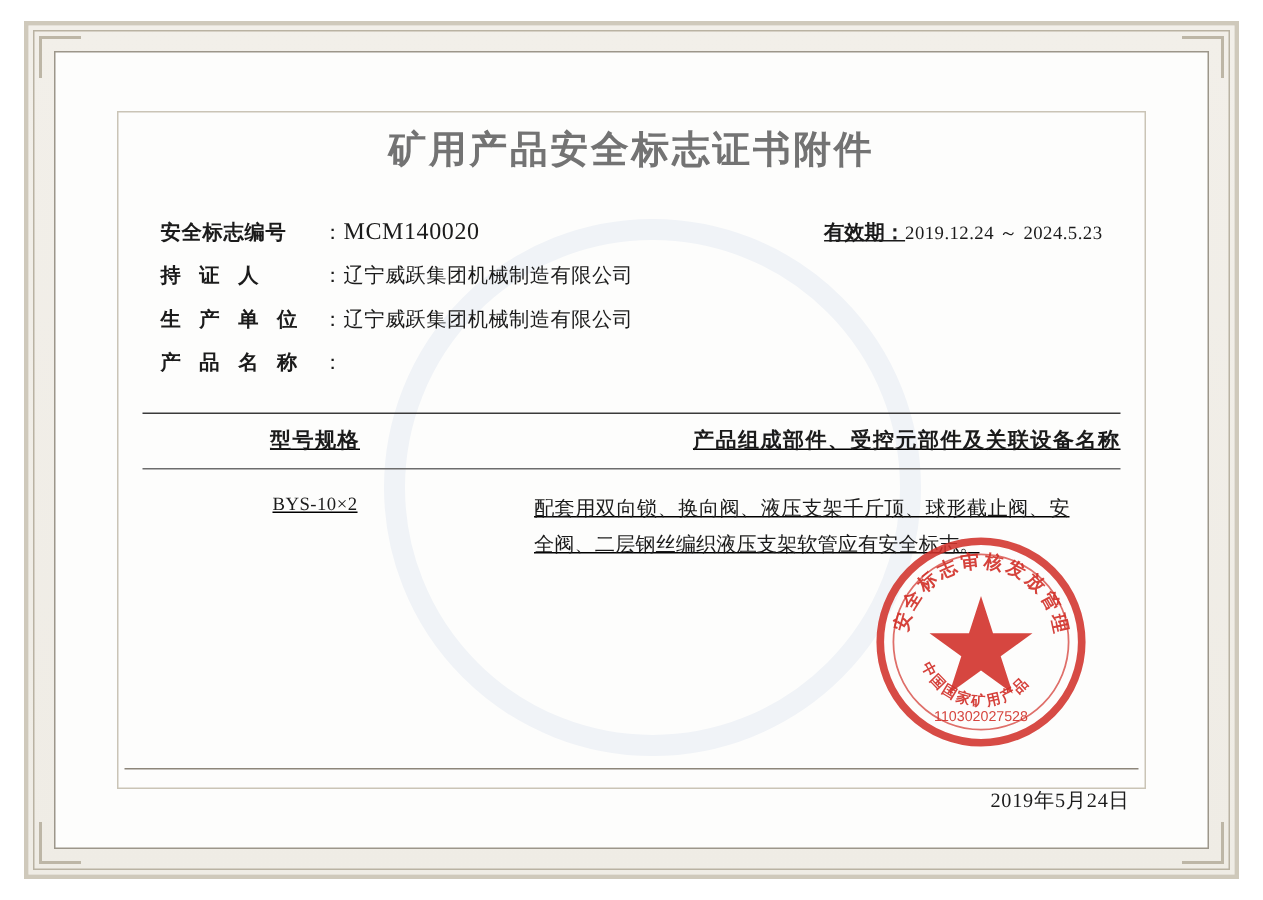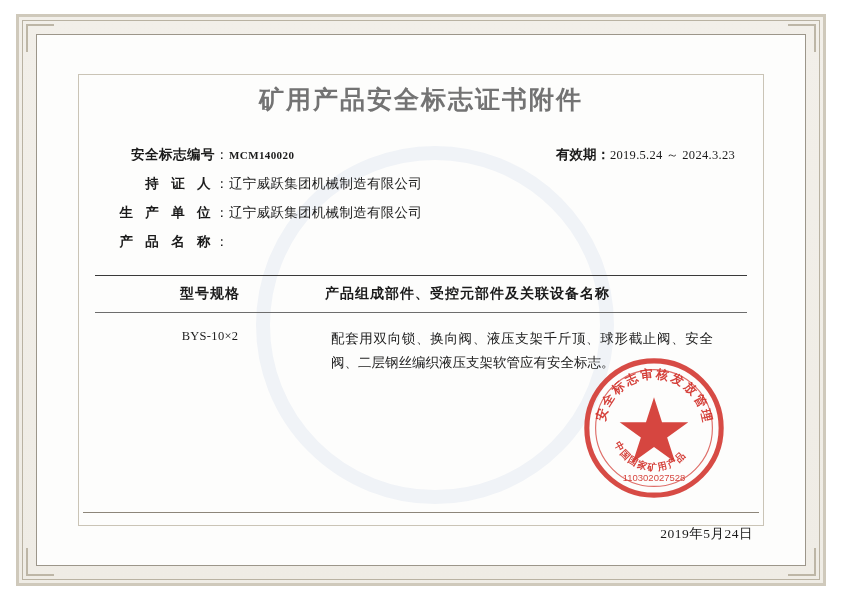--- a/index.html
+++ b/index.html
@@ -129,55 +129,55 @@
   .field-row {
     display: flex;
     align-items: baseline;
     margin-bottom: 11px;
   }
   .field-label {
     width: 108px;
     white-space: nowrap;
     font-weight: bold;
     letter-spacing: 0.5px;
-    text-align: right;
   }
   .field-label.spaced {
     letter-spacing: 4.5px;
   }
   .field-colon {
     width: 14px;
   }
   .field-value {
     flex: 1;
     letter-spacing: 0.3px;
   }
   .field-value.mono {
     font-family: "Liberation Serif", "DejaVu Serif", serif;
-    font-size: 11px;
+    font-size: 16px;
     letter-spacing: 0.4px;
-    font-weight: bold;
   }
   .validity {
     margin-left: auto;
     white-space: nowrap;
     font-size: 13.5px;
   }
   .validity .v-label {
     font-weight: bold;
+    text-decoration: underline;
   }
   .validity .v-value {
     font-size: 12.5px;
     letter-spacing: 0.3px;
   }
 
   
   .table {
     margin-top: 24px;
     padding: 0 10px;
+    text-decoration: underline;
   }
   .table-rule {
     border-top: 1px solid #3a3a3a;
     height: 0;
   }
   .table-rule.thin {
     border-top: 1px solid #6d6d6d;
   }
   .thead {
     display: flex;
@@ -186,27 +186,28 @@
     font-size: 14px;
     color: #1b1b1b;
   }
   .th-model {
     width: 230px;
     text-align: center;
     letter-spacing: 1px;
   }
   .th-parts {
     flex: 1;
-    text-align: left;
+    text-align: right;
     letter-spacing: 1px;
   }
   .tbody {
     display: flex;
     padding: 14px 0 0 0;
     min-height: 120px;
+    gap: 25px;
   }
   .td-model {
     width: 230px;
     text-align: center;
     font-size: 12.5px;
     letter-spacing: 0.3px;
     color: #1b1b1b;
     padding-top: 2px;
   }
   .td-parts {
@@ -271,21 +272,21 @@
 
       <div class="doc-title">矿用产品安全标志证书附件</div>
 
       <div class="fields">
 
         <div class="field-row">
           <div class="field-label">安全标志编号</div>
           <div class="field-colon">：</div>
           <div class="field-value mono">MCM140020</div>
           <div class="validity">
-            <span class="v-label">有效期：</span><span class="v-value">2019.5.24 ～ 2024.3.23</span>
+            <span class="v-label">有效期：</span><span class="v-value">2019.12.24 ～ 2024.5.23</span>
           </div>
         </div>
 
         <div class="field-row">
           <div class="field-label spaced">持 证 人</div>
           <div class="field-colon">：</div>
           <div class="field-value">辽宁威跃集团机械制造有限公司</div>
         </div>
 
         <div class="field-row">

